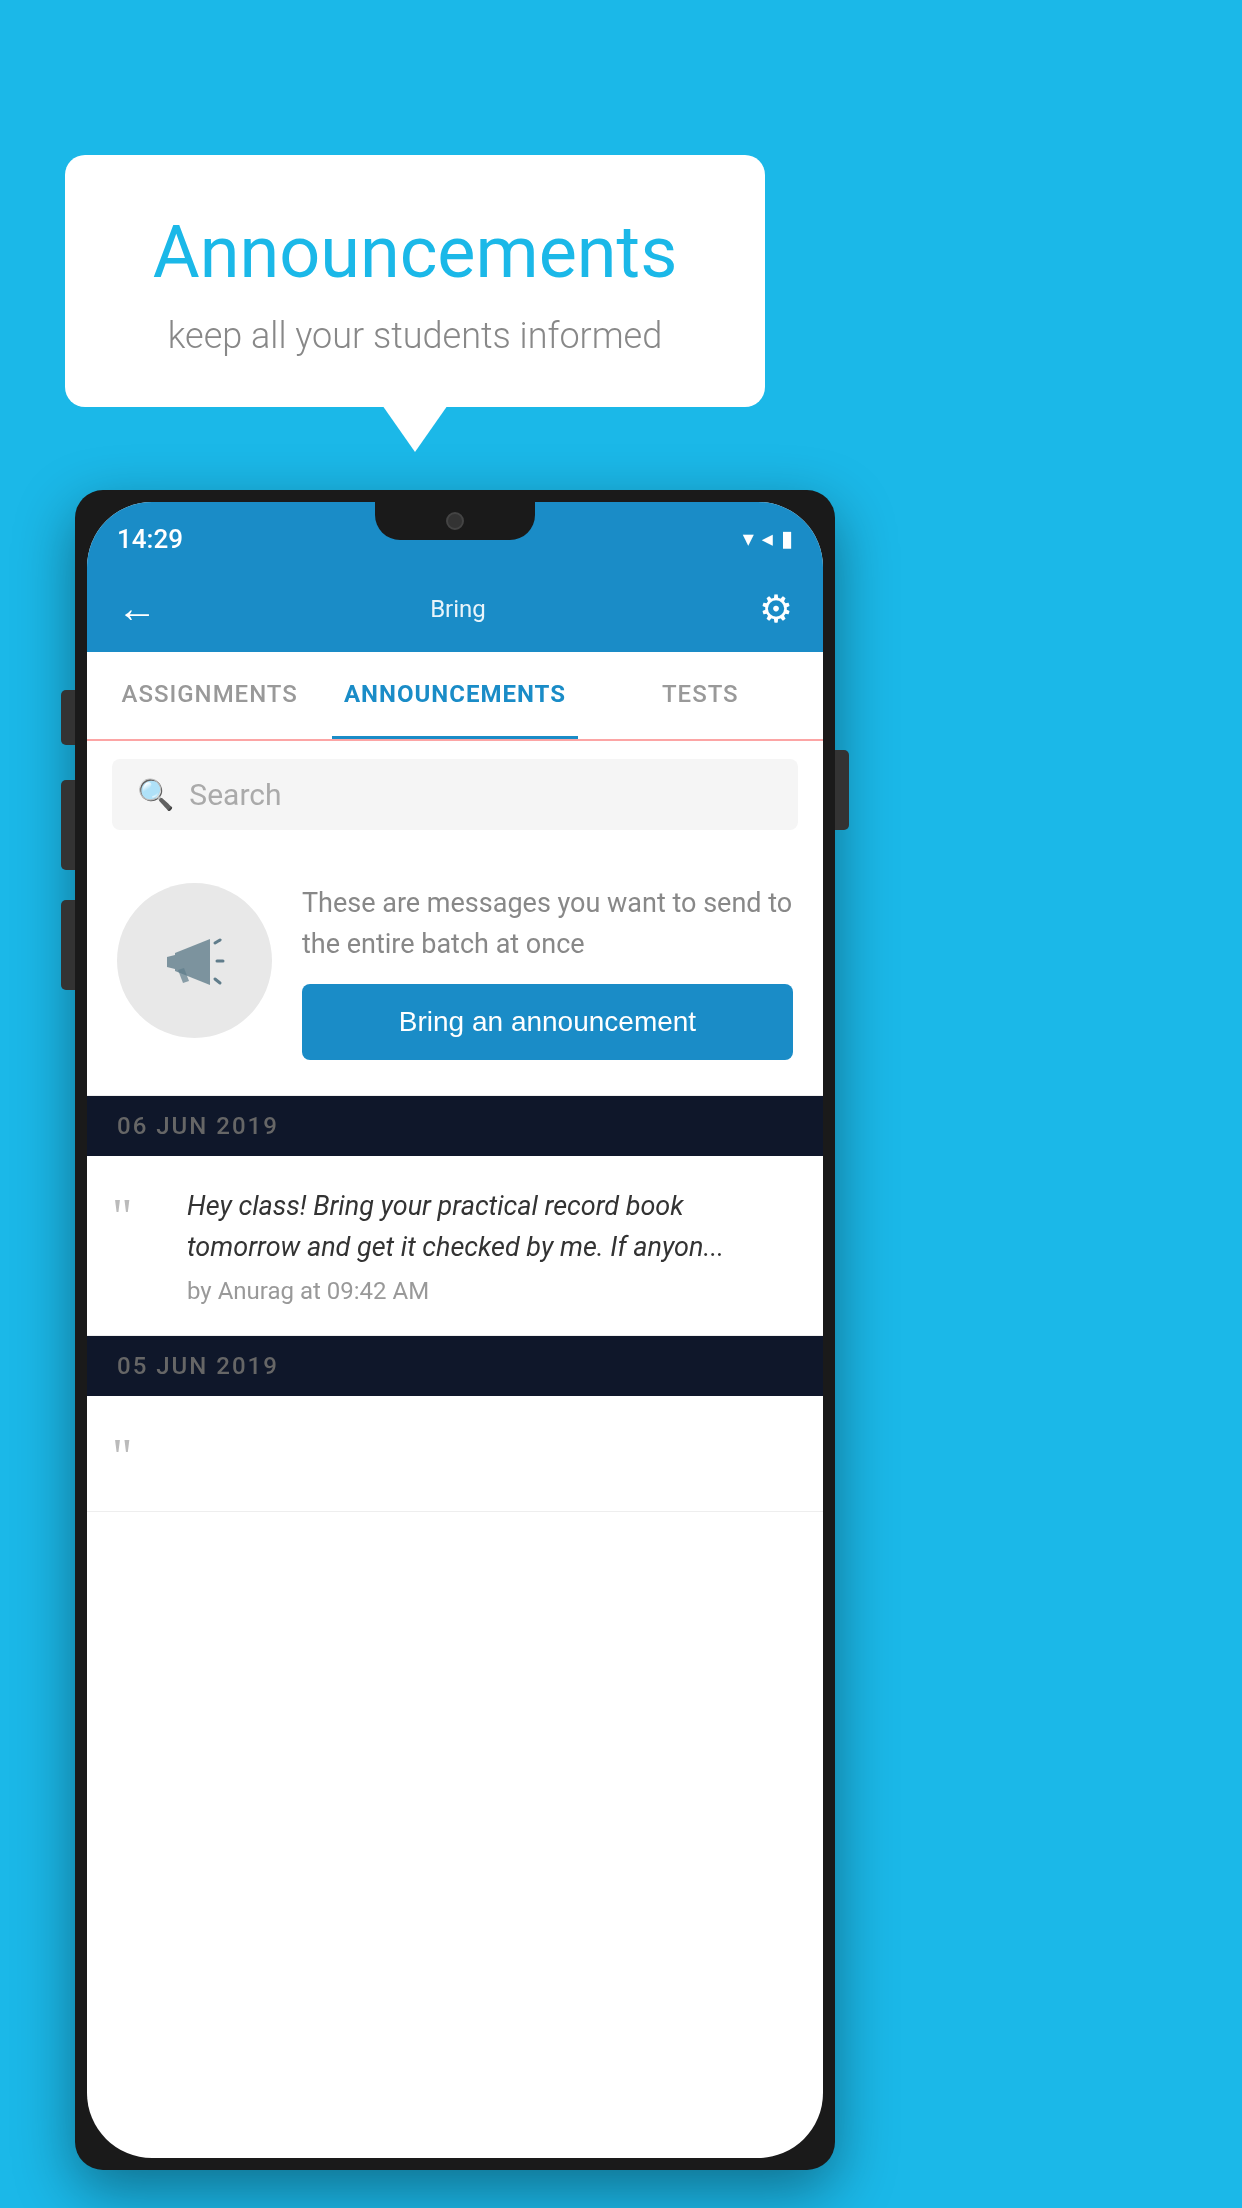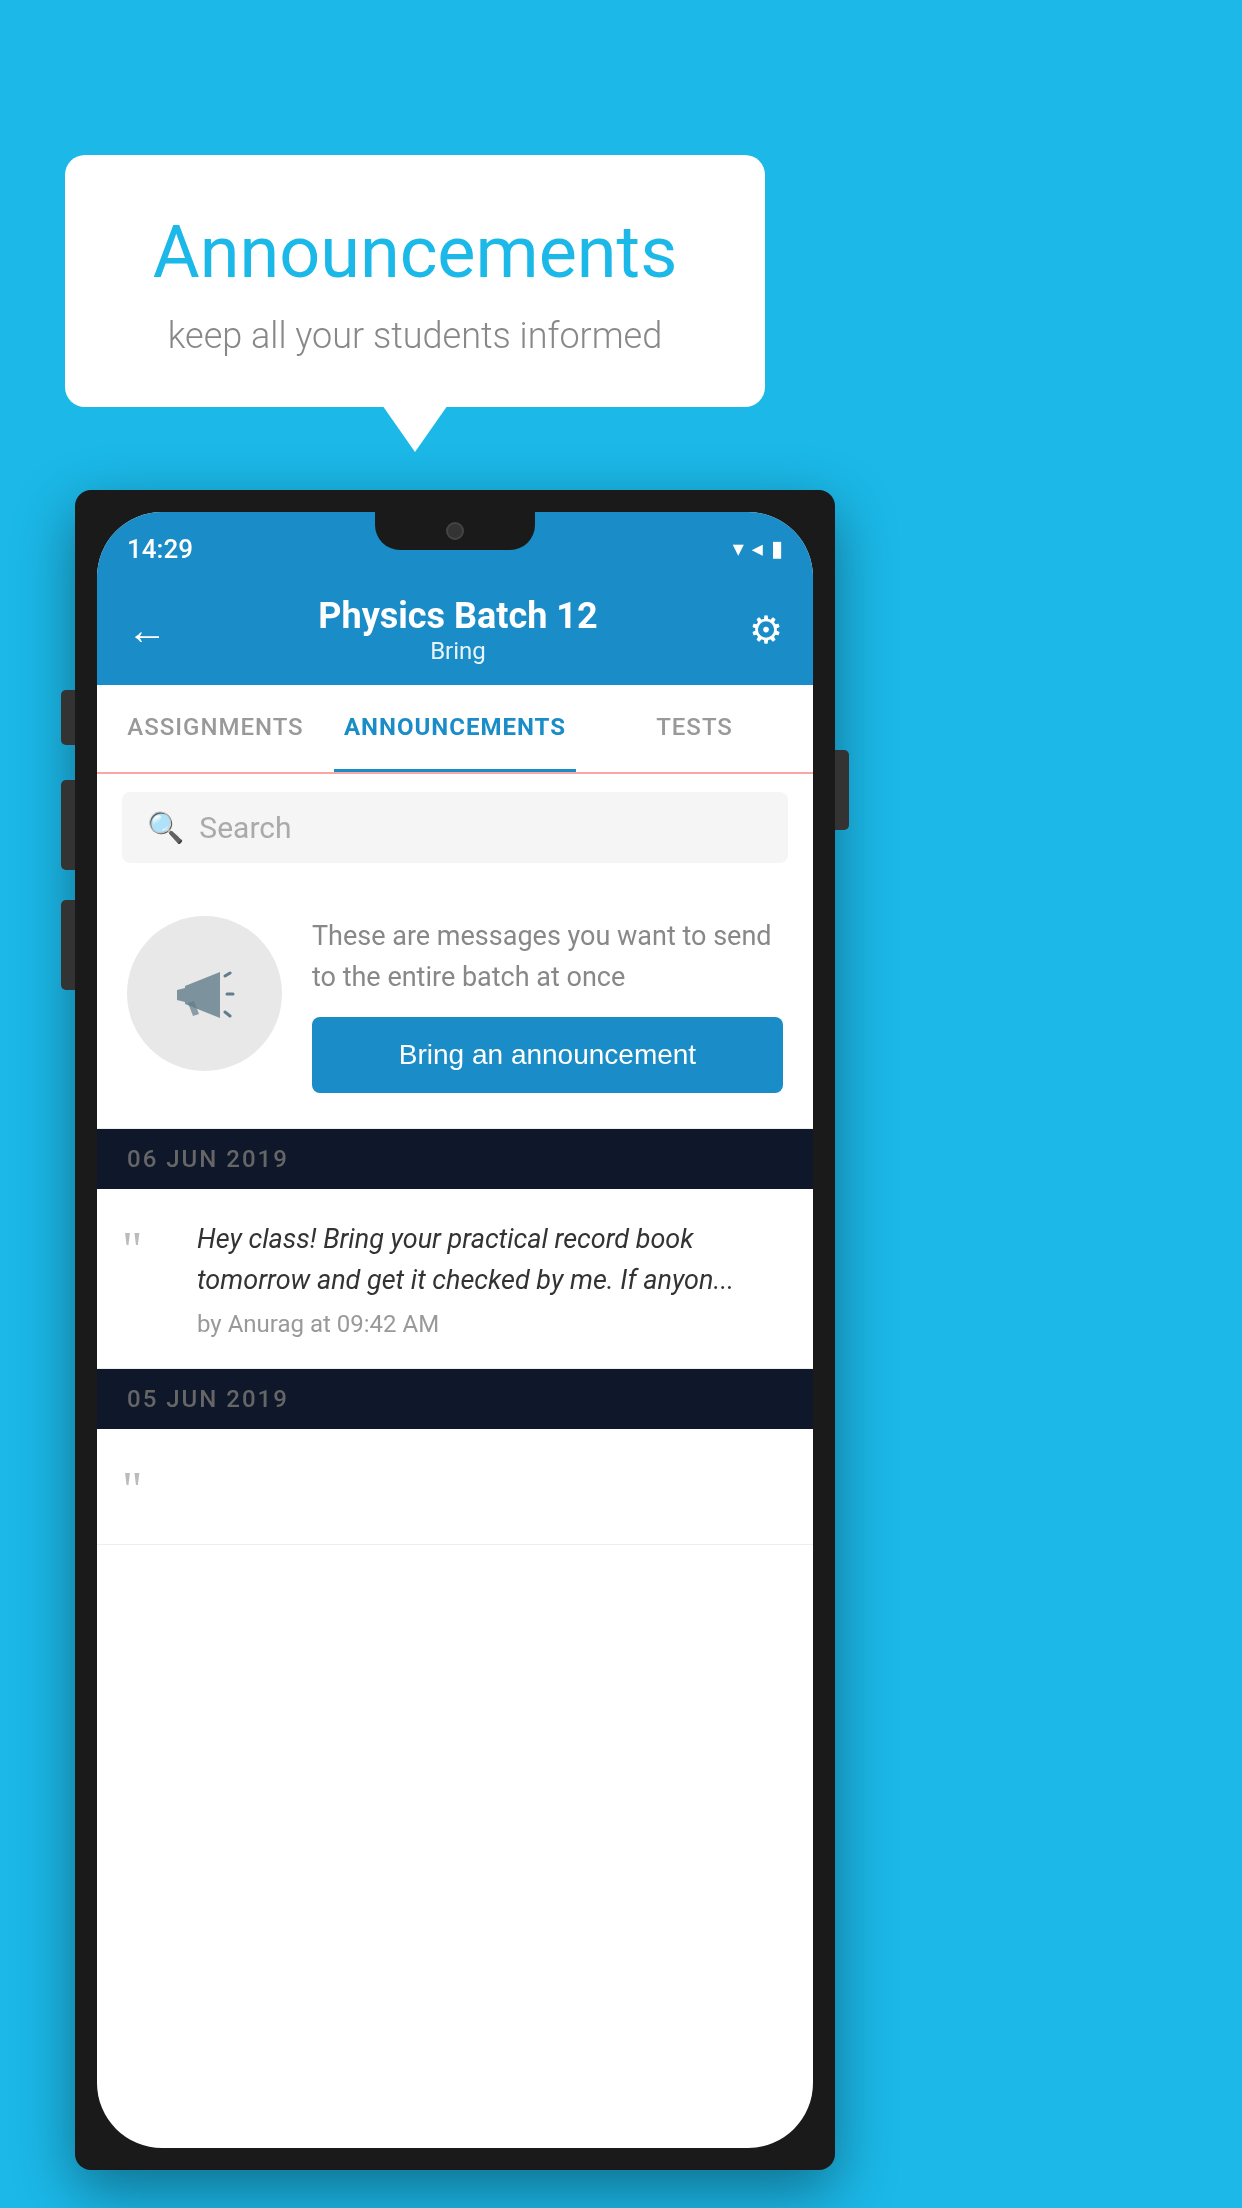--- a/index.html
+++ b/index.html
@@ -61,22 +61,22 @@
       top: 490px;
       left: 75px;
       width: 760px;
       height: 1680px;
     }
 
     .phone-outer {
       width: 100%;
       height: 100%;
       background: #1a1a1a;
-      border-radius: 16px;
-      padding: 22px;
+      border-radius: 28px;
+      padding: 12px;
       position: relative;
       box-shadow: 0 20px 60px rgba(0,0,0,0.4);
     }
 
     .phone-inner {
       width: 100%;
       height: 100%;
       background: white;
       border-radius: 65px;
       overflow: hidden;
@@ -383,21 +383,20 @@
         <div class="status-icons">
           <span>▾</span>
           <span>◂</span>
           <span>▮</span>
         </div>
       </div>
 
       <div class="app-header">
         <span class="back-arrow">←</span>
         <div class="header-center">
-          <div class="header-title">Physics Batch 12</div>
           <div class="header-subtitle">Bring</div>
         </div>
         <span class="settings-icon">⚙</span>
       </div>
 
       <div class="tabs">
         <div class="tab">ASSIGNMENTS</div>
         <div class="tab active">ANNOUNCEMENTS</div>
         <div class="tab">TESTS</div>
       </div>

